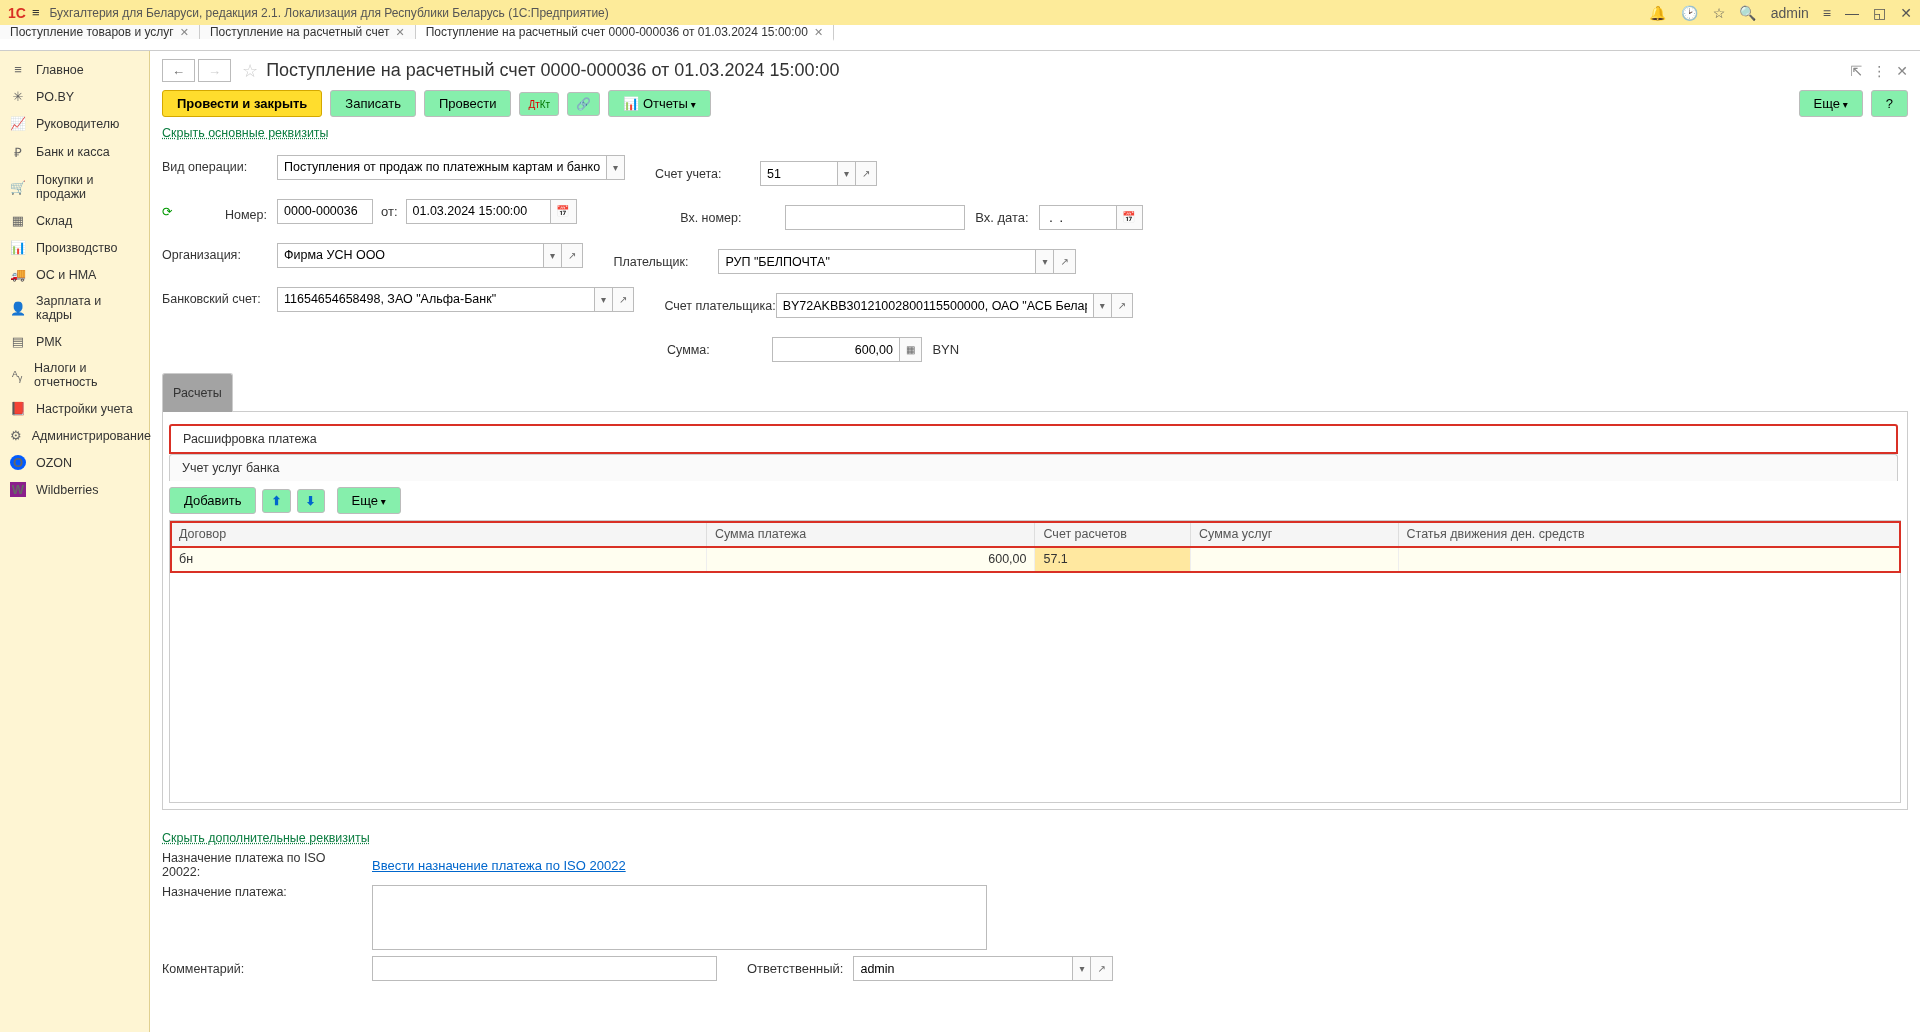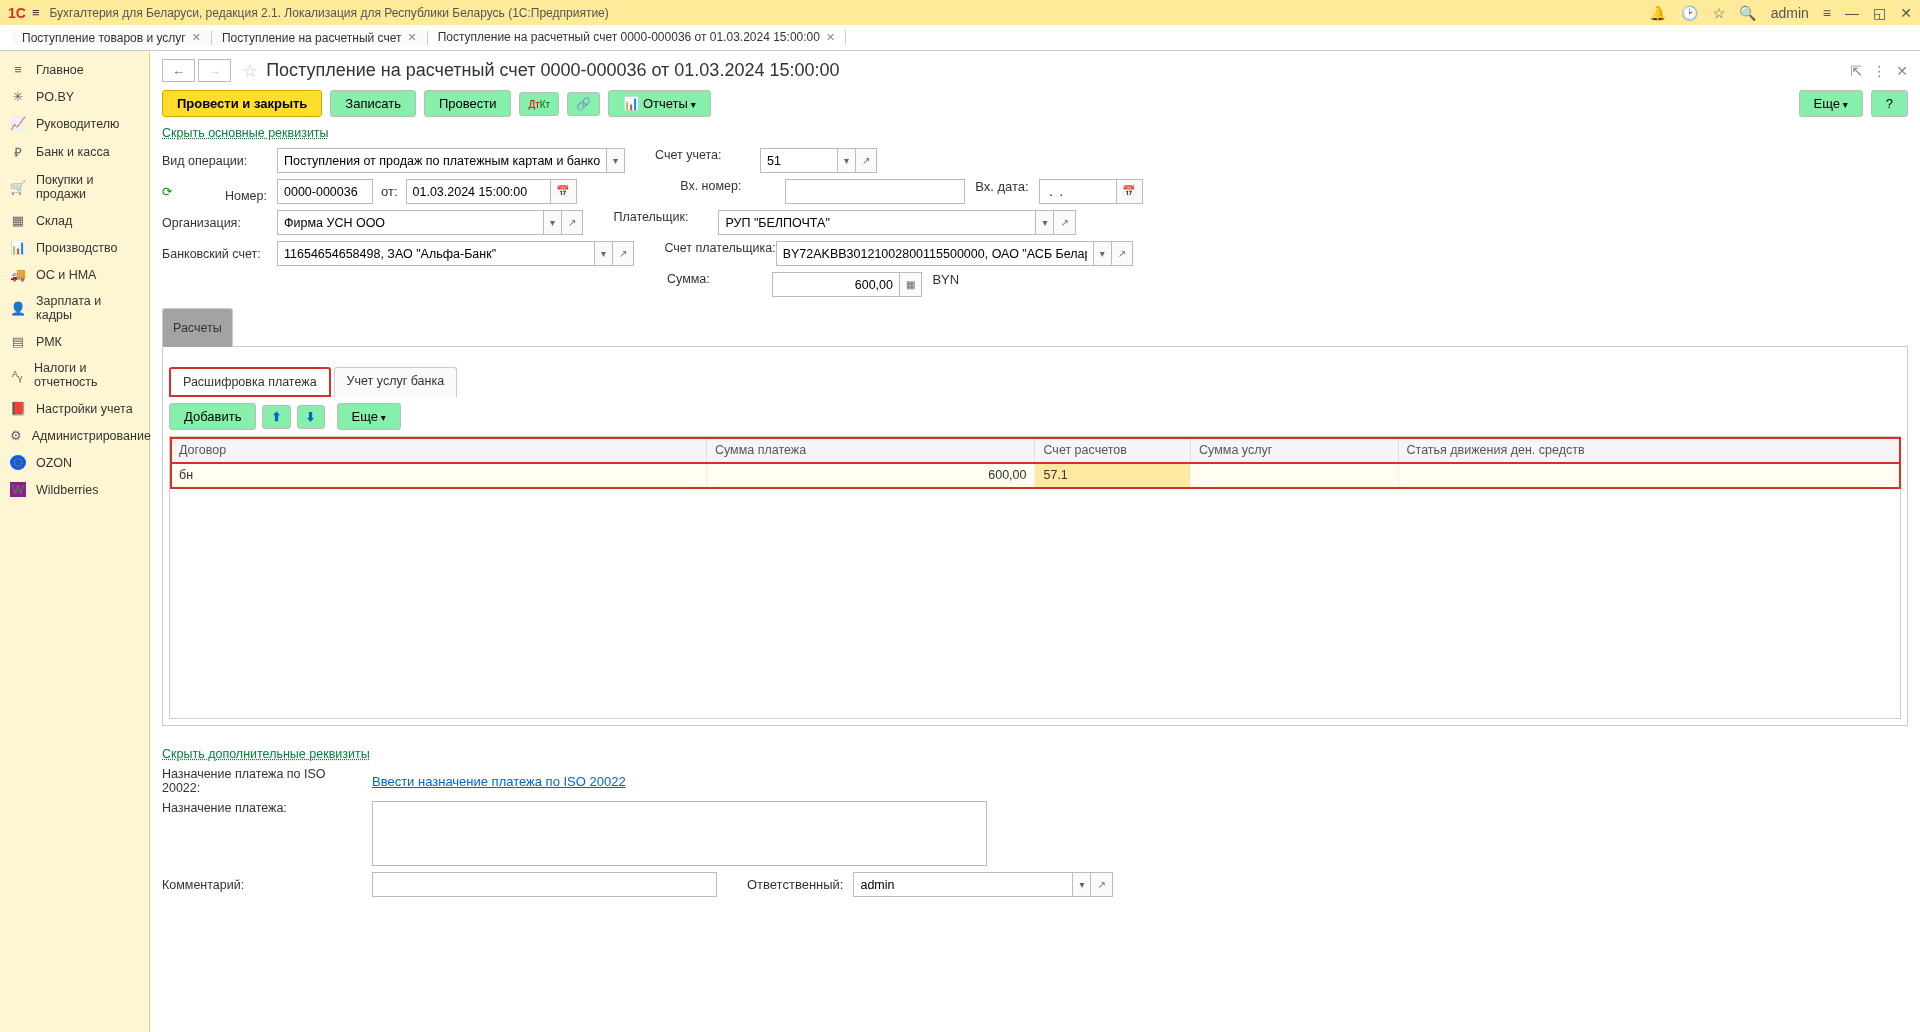--- a/index.html
+++ b/index.html
@@ -8,21 +8,21 @@
 
 .titlebar { background: #fdeb9a; height: 25px; display: flex; align-items: center; padding: 0 8px; }
 .titlebar .logo { color: #d93025; font-weight: bold; font-size: 14px; margin-right: 6px; }
 .titlebar .menu-icon { margin-right: 10px; color: #333; cursor: pointer; }
 .titlebar .title { color: #555; font-size: 12px; flex: 1; }
 .titlebar .right-icons { display: flex; align-items: center; gap: 14px; color: #555; }
 .titlebar .right-icons span { cursor: pointer; font-size: 14px; }
 .titlebar .user { font-size: 12px; }
 
 
-.tabbar { background: #fff; height: 26px; display: flex; align-items: center; border-bottom: 1px solid #ccc; padding-left: 12px; }
+.tabbar { background: #fff; height: 26px; display: flex; align-items: flex-start; border-bottom: 1px solid #ccc; }
 .tab { display: flex; align-items: center; padding: 0 10px; border-right: 1px solid #ccc; font-size: 12px; color: #333; cursor: pointer; background: #fafafa; }
 .tab.active { background: #fff; border-bottom: 2px solid #fff; margin-bottom: -1px; }
 .tab .close { margin-left: 6px; color: #888; font-size: 11px; }
 
 
 .main { display: flex; height: calc(1032px - 25px - 26px); }
 
 
 .sidebar { width: 150px; background: #fef5d3; border-right: 1px solid #e0d090; padding-top: 5px; }
 .sidebar-item { display: flex; align-items: center; padding: 6px 10px; font-size: 12.5px; color: #333; cursor: pointer; gap: 10px; }
@@ -47,36 +47,36 @@
 .btn-dropdown::after { content: " ▾"; font-size: 10px; }
 .toolbar .spacer { flex: 1; }
 
 .link { color: #0a7c3f; text-decoration: underline dotted; cursor: pointer; font-size: 12.5px; }
 .link-blue { color: #0066cc; text-decoration: underline; cursor: pointer; }
 
 
 .form-area { margin-top: 8px; }
 .form-row { display: flex; align-items: center; margin-bottom: 6px; gap: 10px; }
 .form-col-left { display: flex; align-items: center; }
-.form-col-right { display: flex; align-items: flex-start; }
+.form-col-right { display: flex; align-items: center; margin-top: 13px; }
 .label { width: 115px; text-align: left; color: #333; font-size: 12.5px; }
 .label-r { text-align: left; color: #333; font-size: 12.5px; min-width: 105px; margin-left: 20px;}
 .input-group { display: flex; align-items: stretch; }
 .input, .select { border: 1px solid #bbb; padding: 4px 6px; font-size: 12.5px; background: #fff; height: 25px; }
 .input-btn { border: 1px solid #bbb; border-left: none; background: #fafafa; padding: 0 6px; font-size: 10px; cursor: pointer; color: #666; height: 25px; display: flex; align-items: center;}
 .w350 { width: 330px; }
 .w150 { width: 145px; }
 .w100 { width: 96px; }
 .w80 { width: 78px; }
 .text-right { text-align: right; }
 
 
 .section-tabs-wrap { margin-top: 10px; }
 .section-tab-label { border: 1px solid #ccc; border-bottom: none; display: inline-block; padding: 12px 10px; font-size: 12.5px; background: #a3a3a3; border-radius: 3px 3px 0 0; position: relative; top: 1px; }
-.inner-tabs { display: flex; margin-top: 14px; border-bottom: 1px solid #ccc; }
+.inner-tabs { display: flex; margin-top: 6px; border-bottom: 1px solid #ccc; flex-direction: column; }
 .inner-tab { padding: 6px 12px; border: 1px solid #ccc; border-bottom: none; margin-right: 3px; font-size: 12.5px; background: #fafafa; cursor: pointer; border-radius: 3px 3px 0 0;}
 .inner-tab.active { background: #fff; }
 .inner-tab.highlight { border: 2px solid #d93025; }
 
 .table-toolbar { display: flex; align-items: center; gap: 6px; padding: 6px 0; }
 .table-wrap { border: 1px solid #ccc; }
 .data-table { width: 100%; border-collapse: collapse; }
 .data-table th { background: #f5f5f5; border: 1px solid #ddd; padding: 5px 8px; font-weight: normal; text-align: left; font-size: 12.5px; color: #555; }
 .data-table td { border: 1px solid #eee; padding: 5px 8px; font-size: 12.5px; background: #fffef0; }
 .data-table td.num { text-align: right; }

